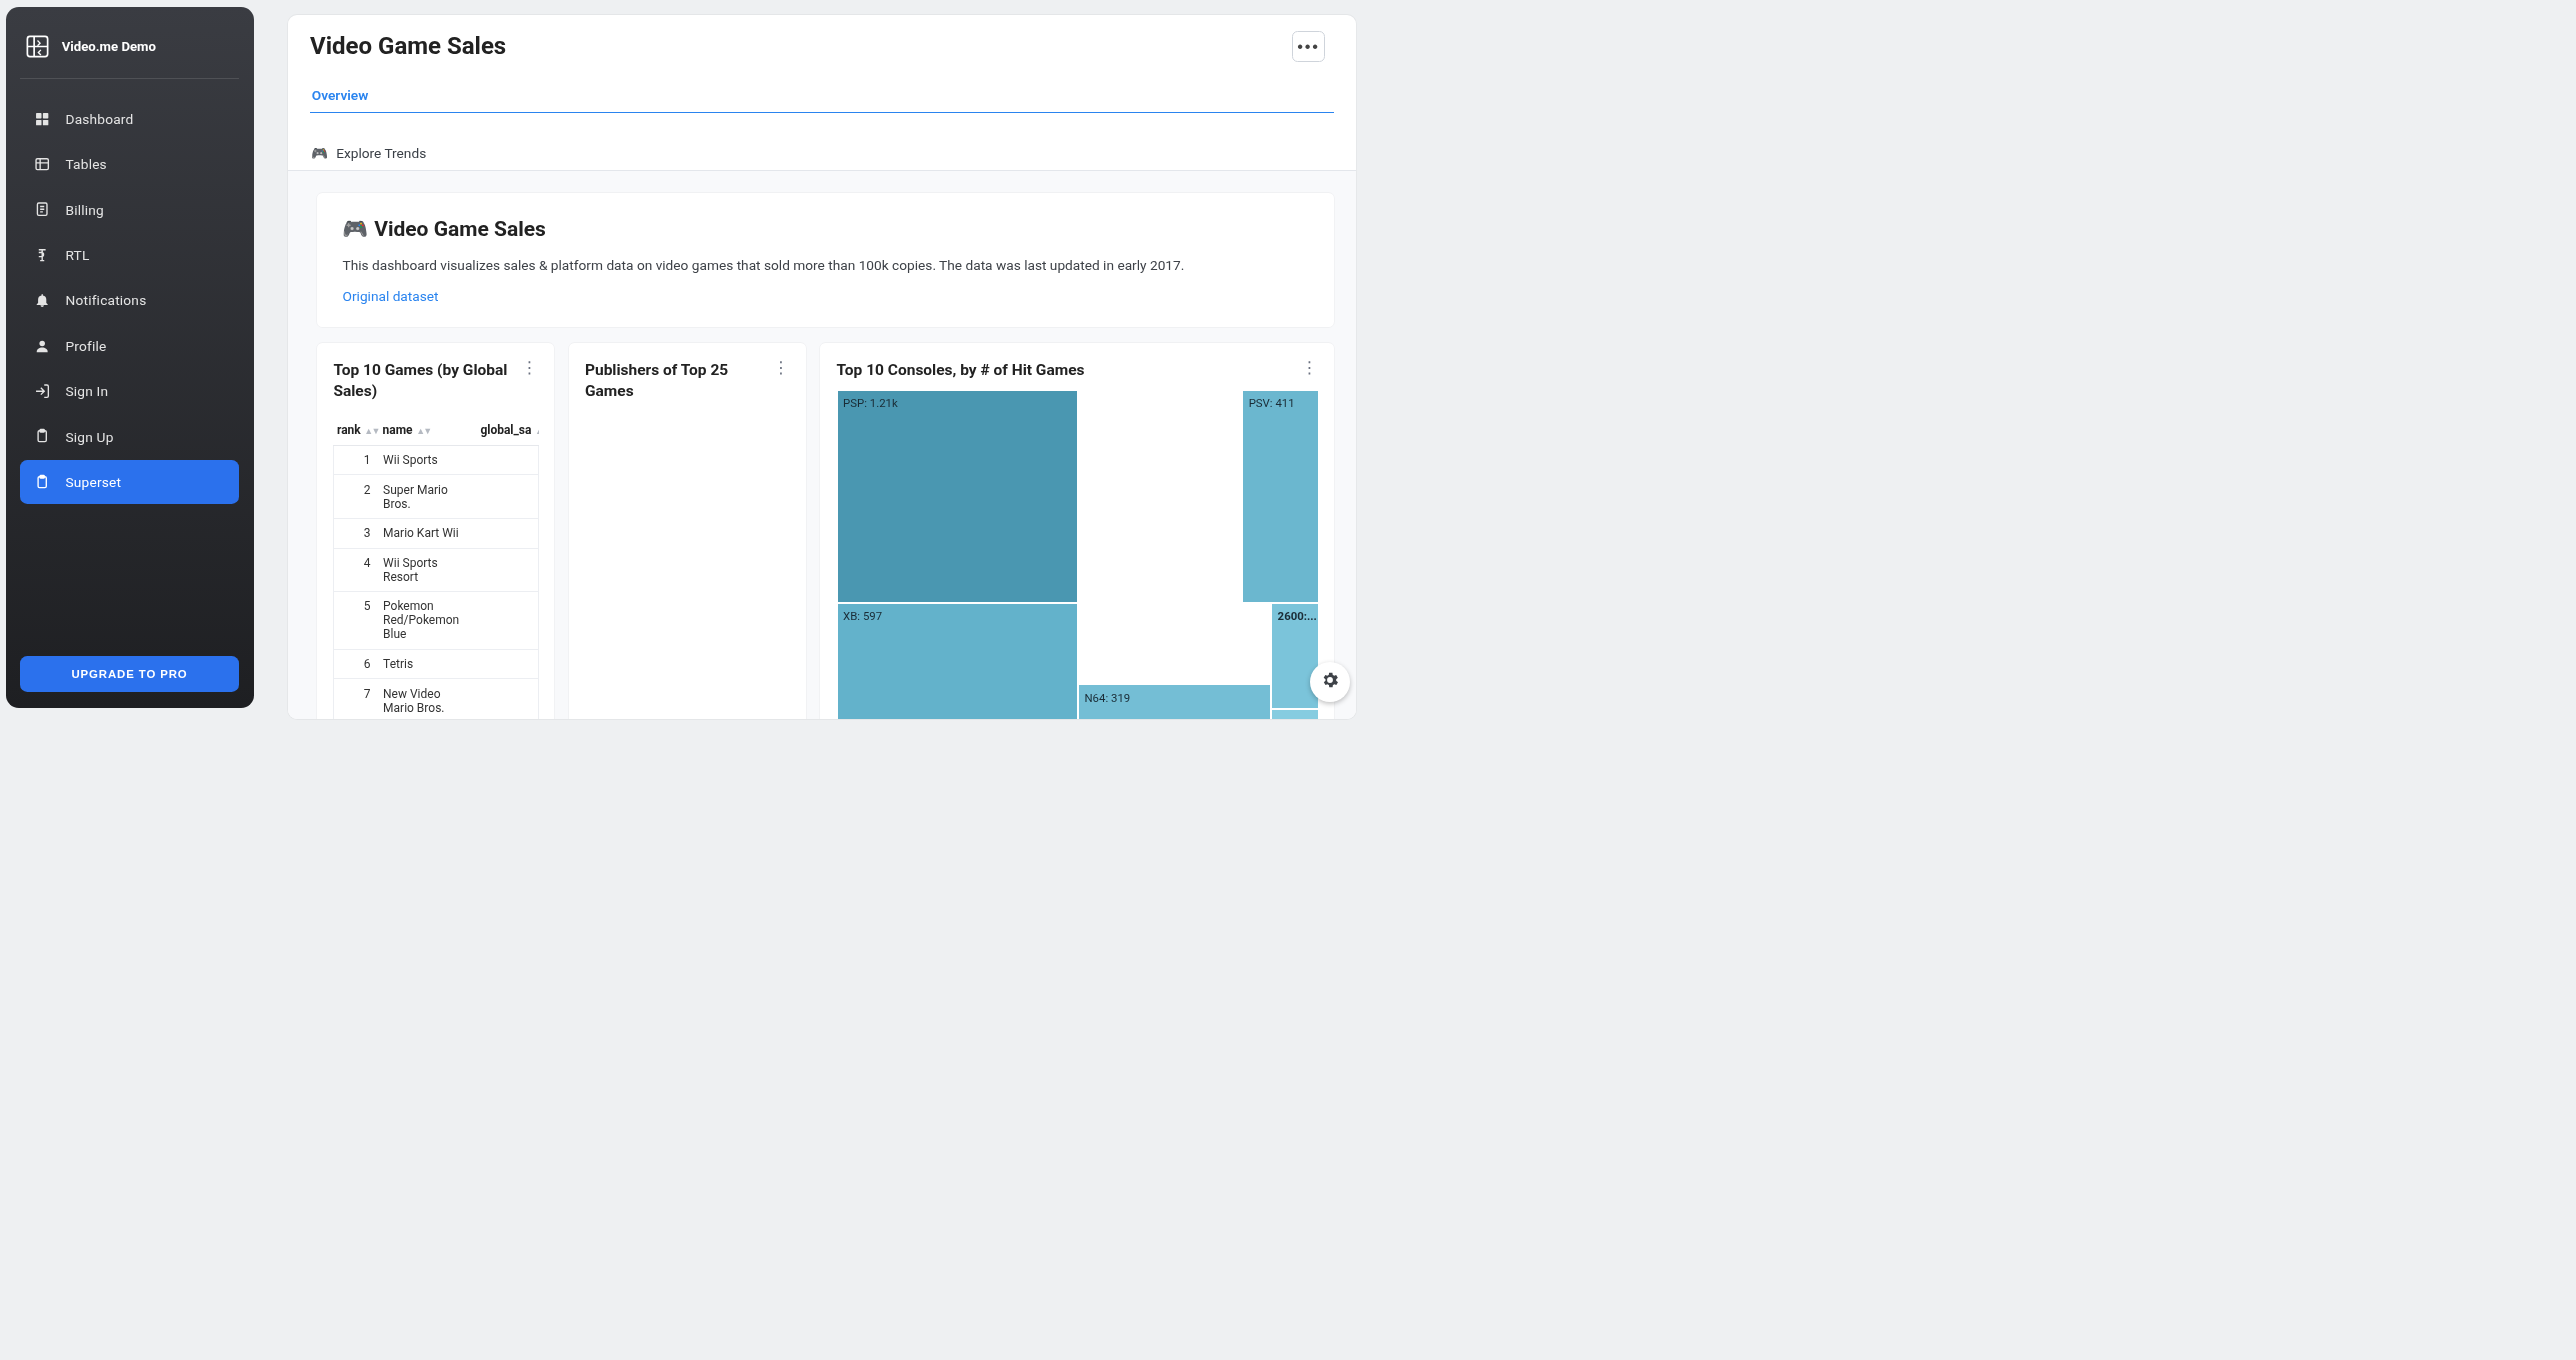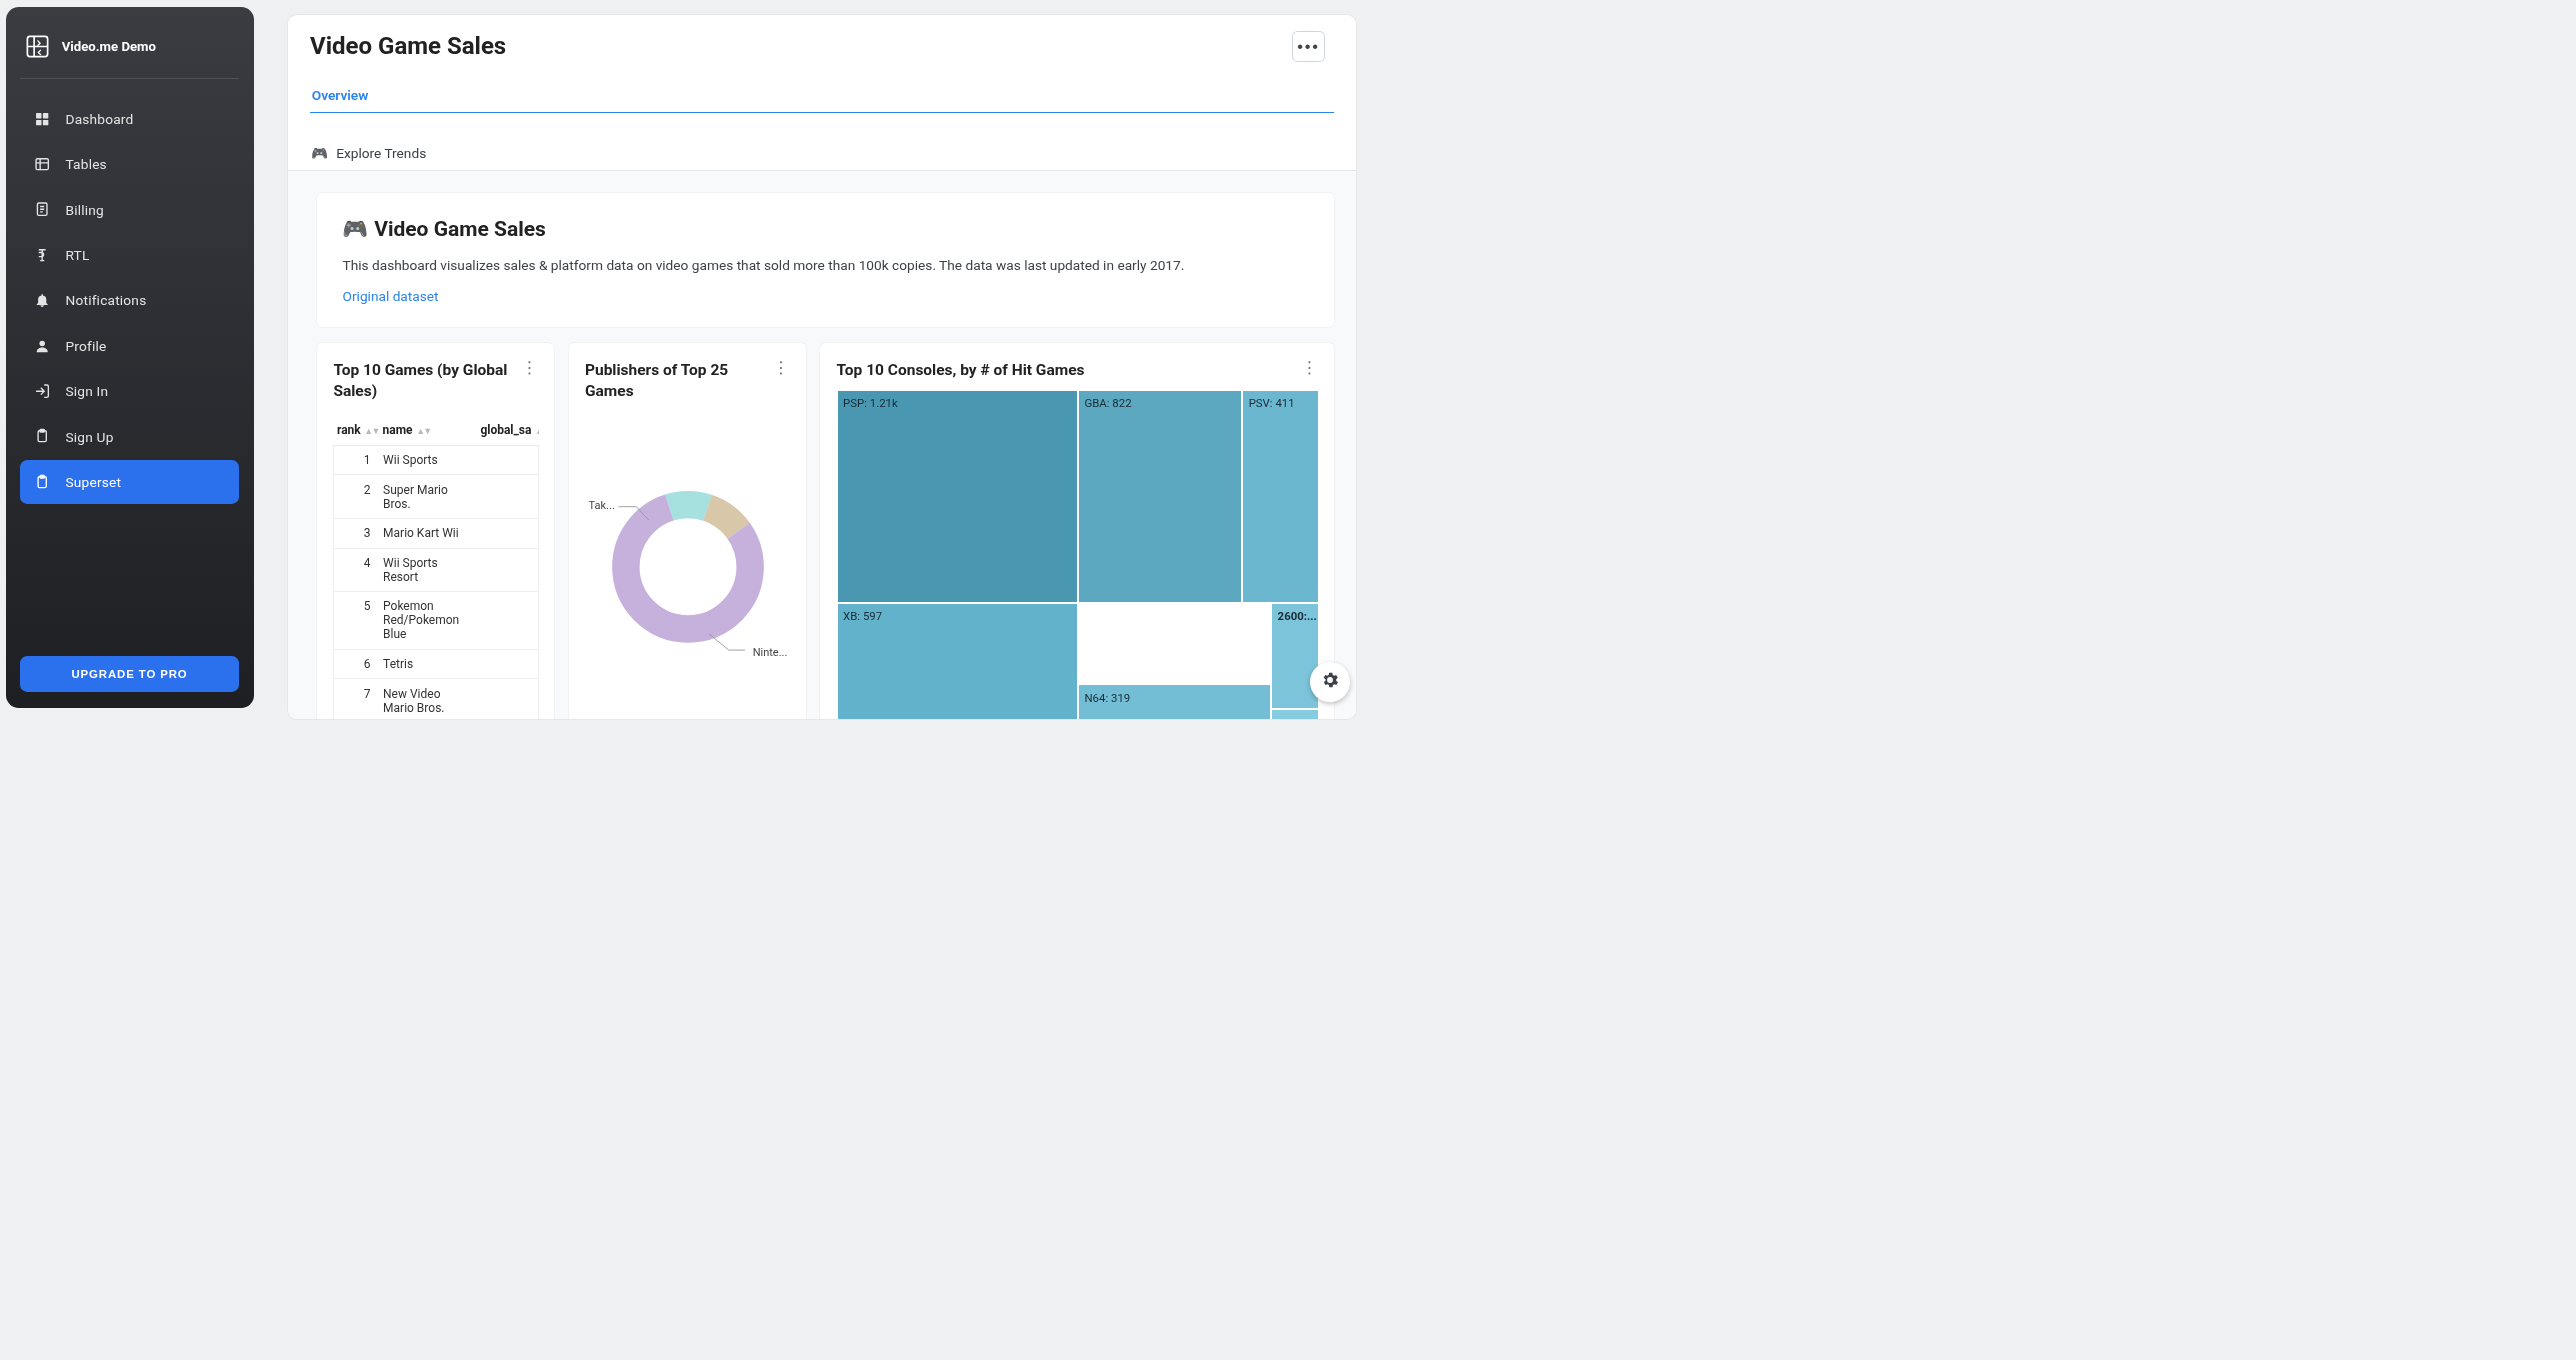--- a/index.html
+++ b/index.html
@@ -355,51 +355,31 @@
           </div>
         </section>
 
         <section class="panel p2">
           <div class="panel-head">
             <h3 class="panel-title">Publishers of Top 25 Games</h3>
             <span class="panel-menu">
               <span>⋮</span>
             </span>
           </div>
-          <div class="donut-wrap">
-            <svg class="donut" width="164" height="164" viewBox="0 0 42 42">
-              <circle cx="21" cy="21" r="15.915" fill="none" stroke="#eee" stroke-width="7"></circle>
-
-              <circle cx="21" cy="21" r="15.915" fill="none" stroke="#a6e1df" stroke-width="7" stroke-dasharray="10 90" stroke-dashoffset="30"></circle>
-
-              <circle cx="21" cy="21" r="15.915" fill="none" stroke="#d8c7a8" stroke-width="7" stroke-dasharray="10 90" stroke-dashoffset="20"></circle>
-
-              <circle cx="21" cy="21" r="15.915" fill="none" stroke="#c6b1dd" stroke-width="7" stroke-dasharray="80 20" stroke-dashoffset="10"></circle>
-            </svg>
-            <span class="donut-label" style="left:3.6px; top:97px;">Tak...</span>
-            <svg style="position:absolute; left:33px; top:102px;" width="33" height="18" viewBox="0 0 36 20">
-              <polyline points="0,3 20,3 34,18" fill="none" stroke="#999" stroke-width="1"></polyline>
-            </svg>
-            <span class="donut-label" style="right:3.6px; top:244px;">Ninte...</span>
-            <svg style="position:absolute; right:46px; top:230px;" width="36" height="20" viewBox="0 0 40 22">
-              <polyline points="0,2 22,20 40,20" fill="none" stroke="#999" stroke-width="1"></polyline>
-            </svg>
-          </div>
         </section>
 
         <section class="panel p3">
           <div class="panel-head">
             <h3 class="panel-title">Top 10 Consoles, by # of Hit Games</h3>
             <span class="panel-menu">
               <span>⋮</span>
             </span>
           </div>
           <div class="treemap" id="treemap">
               <div class="tm-cell" style="left: 0%; top: 0%; width: 50%; height: 60%; background: rgb(74, 151, 177);"><span>PSP: 1.21k</span></div>
-              <div class="tm-cell" style="left: 50%; top: 0%; width: 34%; height: 60%; background: rgb(92, 168, 192);"><span>GBA: 822</span></div>
               <div class="tm-cell" style="left: 84%; top: 0%; width: 16%; height: 60%; background: rgb(107, 183, 207);"><span>PSV: 411</span></div>
               <div class="tm-cell" style="left: 0%; top: 60%; width: 50%; height: 40%; background: rgb(99, 178, 203);"><span>XB: 597</span></div>
               <div class="tm-cell" style="left: 50%; top: 83%; width: 40%; height: 17%; background: rgb(116, 190, 213);"><span>N64: 319</span></div>
               <div class="tm-cell" style="left: 90%; top: 60%; width: 10%; height: 30%; background: rgb(123, 196, 218); font-weight: bold;"><span>2600:...</span></div>
               <div class="tm-cell" style="left: 90%; top: 90%; width: 10%; height: 10%; background: rgb(134, 204, 224);"><span>DC: 52</span></div>
             </div>
         </section>
 
       </div>
     </div>

